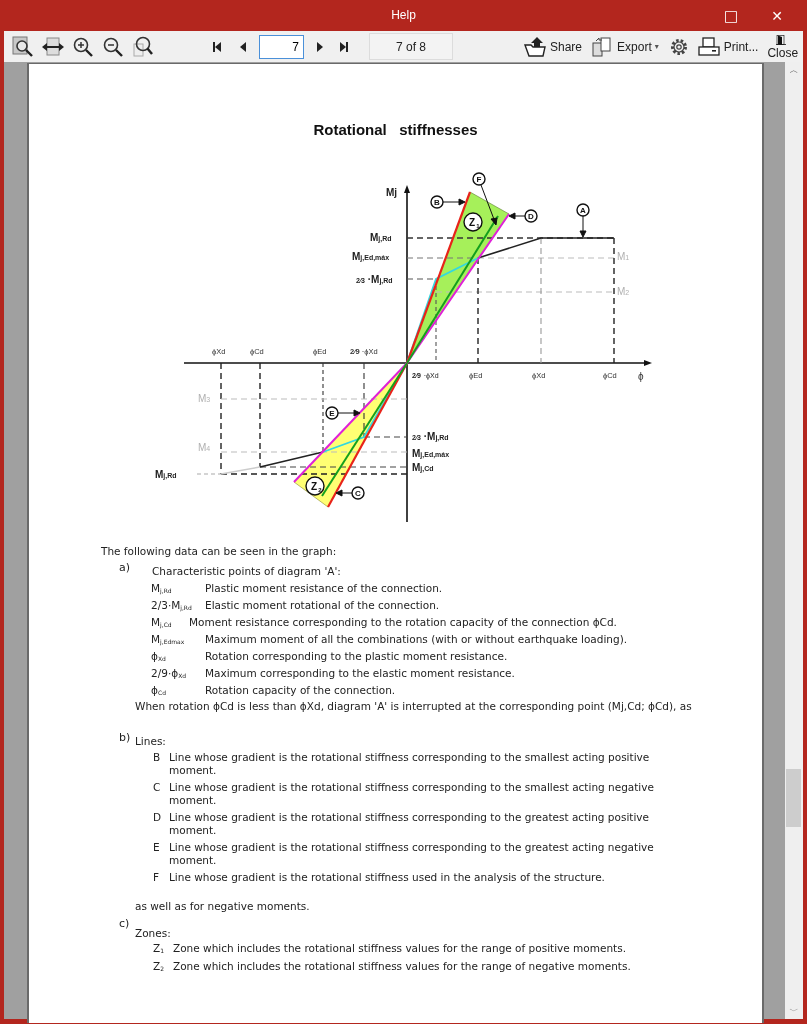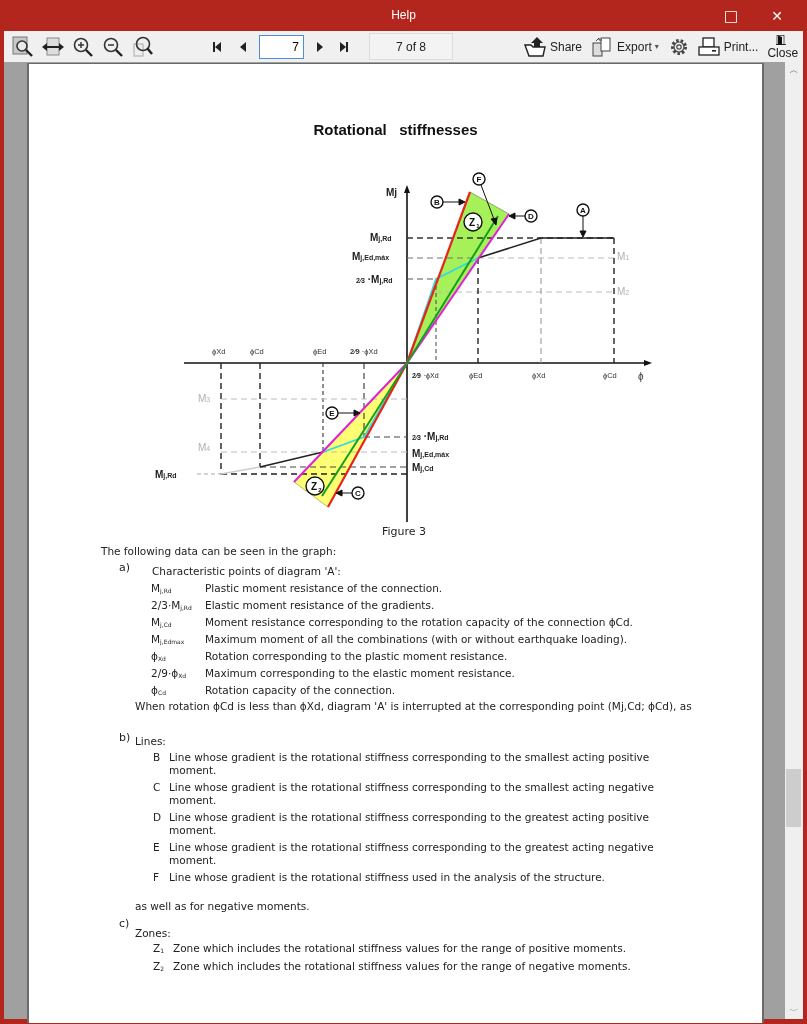--- a/index.html
+++ b/index.html
@@ -255,33 +255,32 @@
           <text x="636" y="378" font-size="10">ϕ</text>
         </g>
         <g font-size="10" fill="#b0b0b0">
           <text x="615" y="258">M<tspan font-size="7">1</tspan></text>
           <text x="615" y="293">M<tspan font-size="7">2</tspan></text>
           <text x="196" y="400">M<tspan font-size="7">3</tspan></text>
           <text x="196" y="449">M<tspan font-size="7">4</tspan></text>
         </g>
       </svg>
 
-      <div class="figcap">Figure 3</div>
 
       <div class="txt" style="left:72px;top:481px;">The following data can be seen in the graph:</div>
 
       <div class="txt" style="left:90px;top:497px;font-size:11px;">a)</div>
       <div class="txt" style="left:123px;top:501px;">Characteristic points of diagram 'A':</div>
 
       <div class="txt" style="left:122px;top:518px;">M<span class="sub">j,Rd</span></div>
       <div class="txt" style="left:176px;top:518px;">Plastic moment resistance of the connection.</div>
       <div class="txt" style="left:122px;top:535px;">2/3·M<span class="sub">j,Rd</span></div>
-      <div class="txt" style="left:176px;top:535px;">Elastic moment resistance of the gradients.</div>
+      <div class="txt" style="left:176px;top:535px;">Elastic moment rotational of the connection.</div>
       <div class="txt" style="left:122px;top:552px;">M<span class="sub">j,Cd</span></div>
-      <div class="txt" style="left:176px;top:552px;">Moment resistance corresponding to the rotation capacity of the connection ϕCd.</div>
+      <div class="txt" style="left:160px;top:552px;">Moment resistance corresponding to the rotation capacity of the connection ϕCd.</div>
       <div class="txt" style="left:122px;top:569px;">M<span class="sub">j,Edmax</span></div>
       <div class="txt" style="left:176px;top:569px;">Maximum moment of all the combinations (with or without earthquake loading).</div>
       <div class="txt" style="left:122px;top:586px;">ϕ<span class="sub">Xd</span></div>
       <div class="txt" style="left:176px;top:586px;">Rotation corresponding to the plastic moment resistance.</div>
       <div class="txt" style="left:122px;top:603px;">2/9·ϕ<span class="sub">Xd</span></div>
       <div class="txt" style="left:176px;top:603px;">Maximum corresponding to the elastic moment resistance.</div>
       <div class="txt" style="left:122px;top:620px;">ϕ<span class="sub">Cd</span></div>
       <div class="txt" style="left:176px;top:620px;">Rotation capacity of the connection.</div>
 
       <div class="txt" style="left:106px;top:636px;">When rotation ϕCd is less than ϕXd, diagram 'A' is interrupted at the corresponding point (Mj,Cd; ϕCd), as</div>

